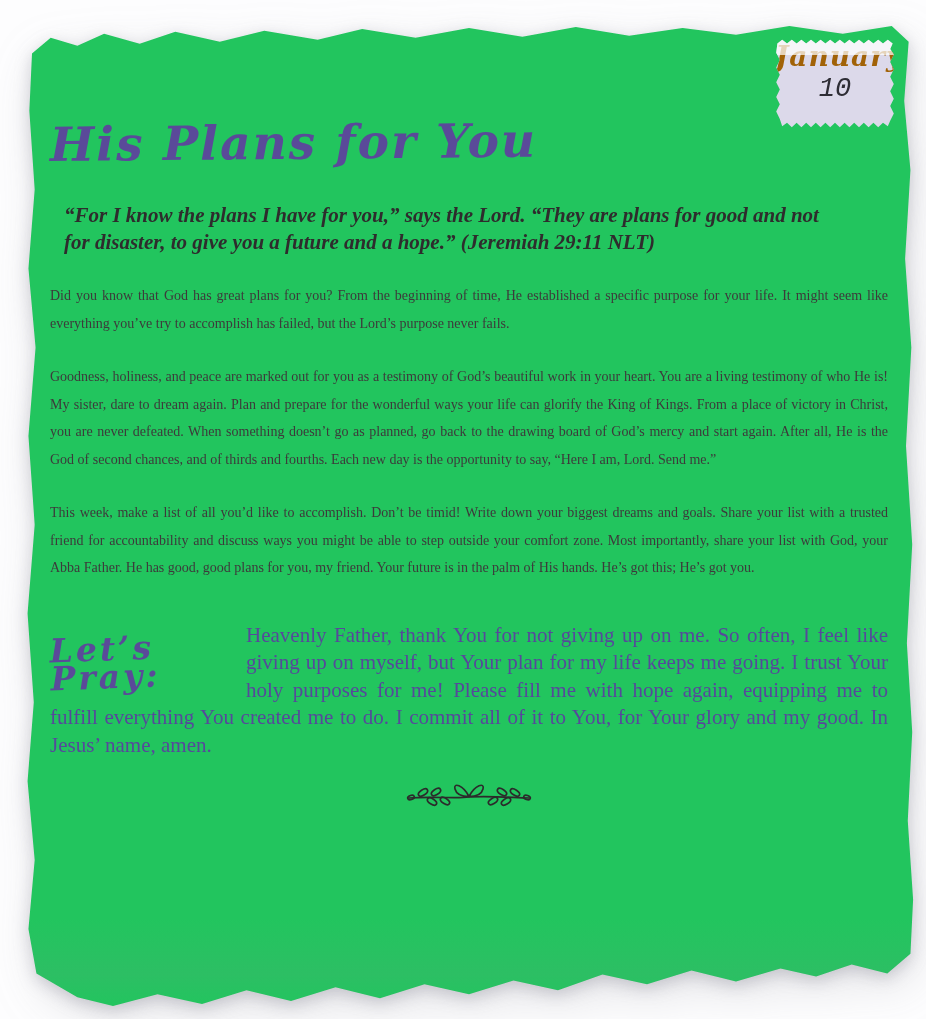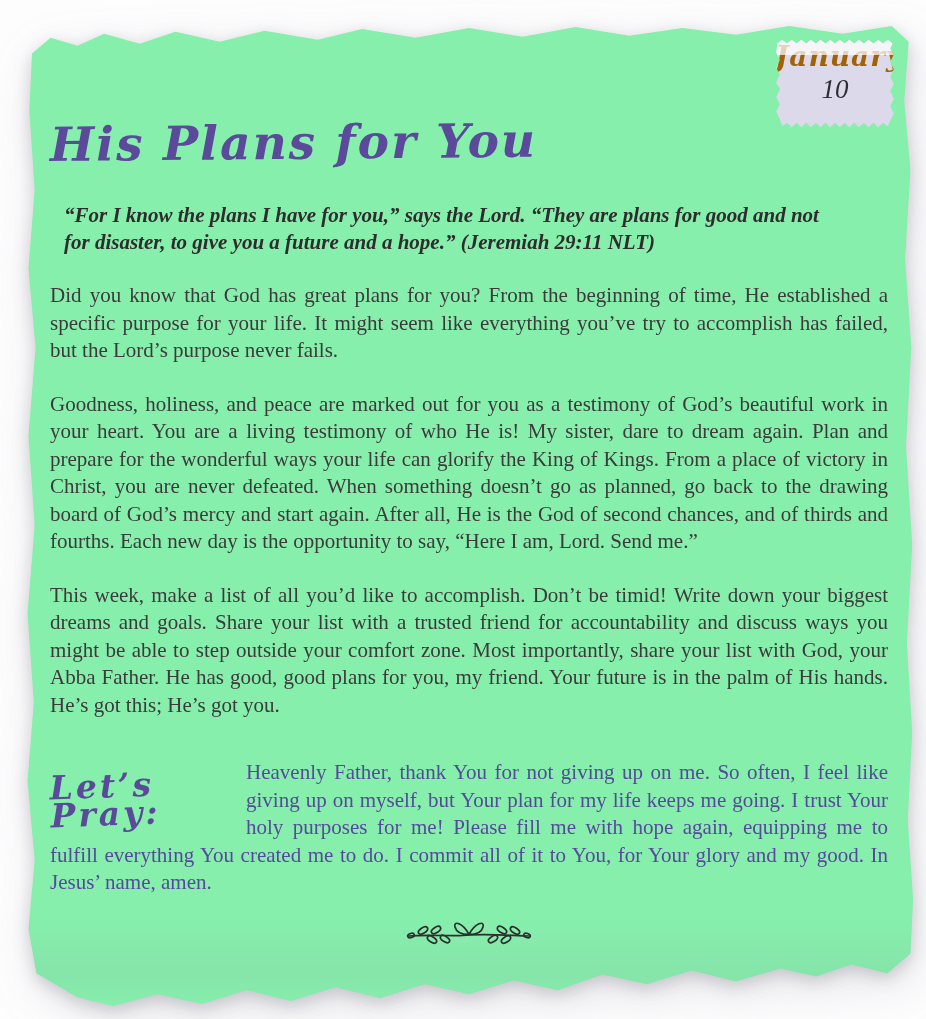--- a/index.html
+++ b/index.html
@@ -17,21 +17,21 @@
   .paper-shadow {
     position: absolute;
     left: 24px; top: 22px;
     width: 890px; height: 986px;
     filter: drop-shadow(0 5px 8px rgba(110,110,125,.30))
             drop-shadow(6px 14px 22px rgba(120,120,135,.18));
   }
   .paper {
     position: relative;
     width: 100%; height: 100%;
-    background: #86efac;
+    background: #22c55e;
     clip-path: polygon(
       0.9% 3.2%, 3% 1.6%, 6% 2.4%, 9% 1.2%, 13% 2.2%, 17% 1.0%, 22% 2.0%,
       27% 0.9%, 33% 1.8%, 38% 0.7%, 44% 1.6%, 50% 0.6%, 56% 1.5%, 62% 0.5%,
       68% 1.4%, 74% 0.6%, 80% 1.3%, 86% 0.4%, 92% 1.2%, 97.5% 0.4%,
       99.4% 2%, 98.9% 8%, 99.6% 15%, 99.0% 24%, 99.7% 33%, 99.1% 43%,
       99.8% 53%, 99.2% 63%, 99.8% 72%, 99.3% 81%, 99.9% 89%, 99.6% 94.5%,
       97% 96.5%, 93% 95.6%, 89% 96.8%, 85% 96.0%, 80% 97.3%, 75% 96.2%,
       70% 97.6%, 65% 96.6%, 60% 98.2%, 55% 97.2%, 50% 98.6%, 45% 97.6%,
       40% 99.0%, 35% 97.9%, 30% 99.3%, 25% 98.2%, 20% 99.6%, 15% 98.6%,
       10% 99.8%, 6% 98.9%,
@@ -89,21 +89,21 @@
     font-family: "DejaVu Serif", serif;
     font-style: italic;
     font-weight: bold;
     font-size: 28px;
     letter-spacing: 1px;
     color: #a16207;
   }
   .date-day {
     display: block;
     margin-top: 1px;
-    font-family: Liberation Serif, serif;
+    font-family: Liberation Mono, monospace;
     font-style: italic;
     font-size: 27px;
     color: #2e2d35;
   }
 
   
   .page-title {
     margin: 40px 0 0 0;
     font-family: "DejaVu Serif", serif;
     font-style: italic;
@@ -122,21 +122,21 @@
     font-style: italic;
     font-weight: bold;
     font-size: 21px;
     line-height: 27px;
     color: #2e2c2d;
   }
 
   
   .body-par {
     margin: 26px 0 0 0;
-    font-size: 21px;
+    font-size: 14px;
     line-height: 27.5px;
     text-align: justify;
     color: #3d3a3b;
   }
 
   
   .prayer {
     margin: 40px 0 0 0;
     font-size: 21px;
     line-height: 27.5px;

